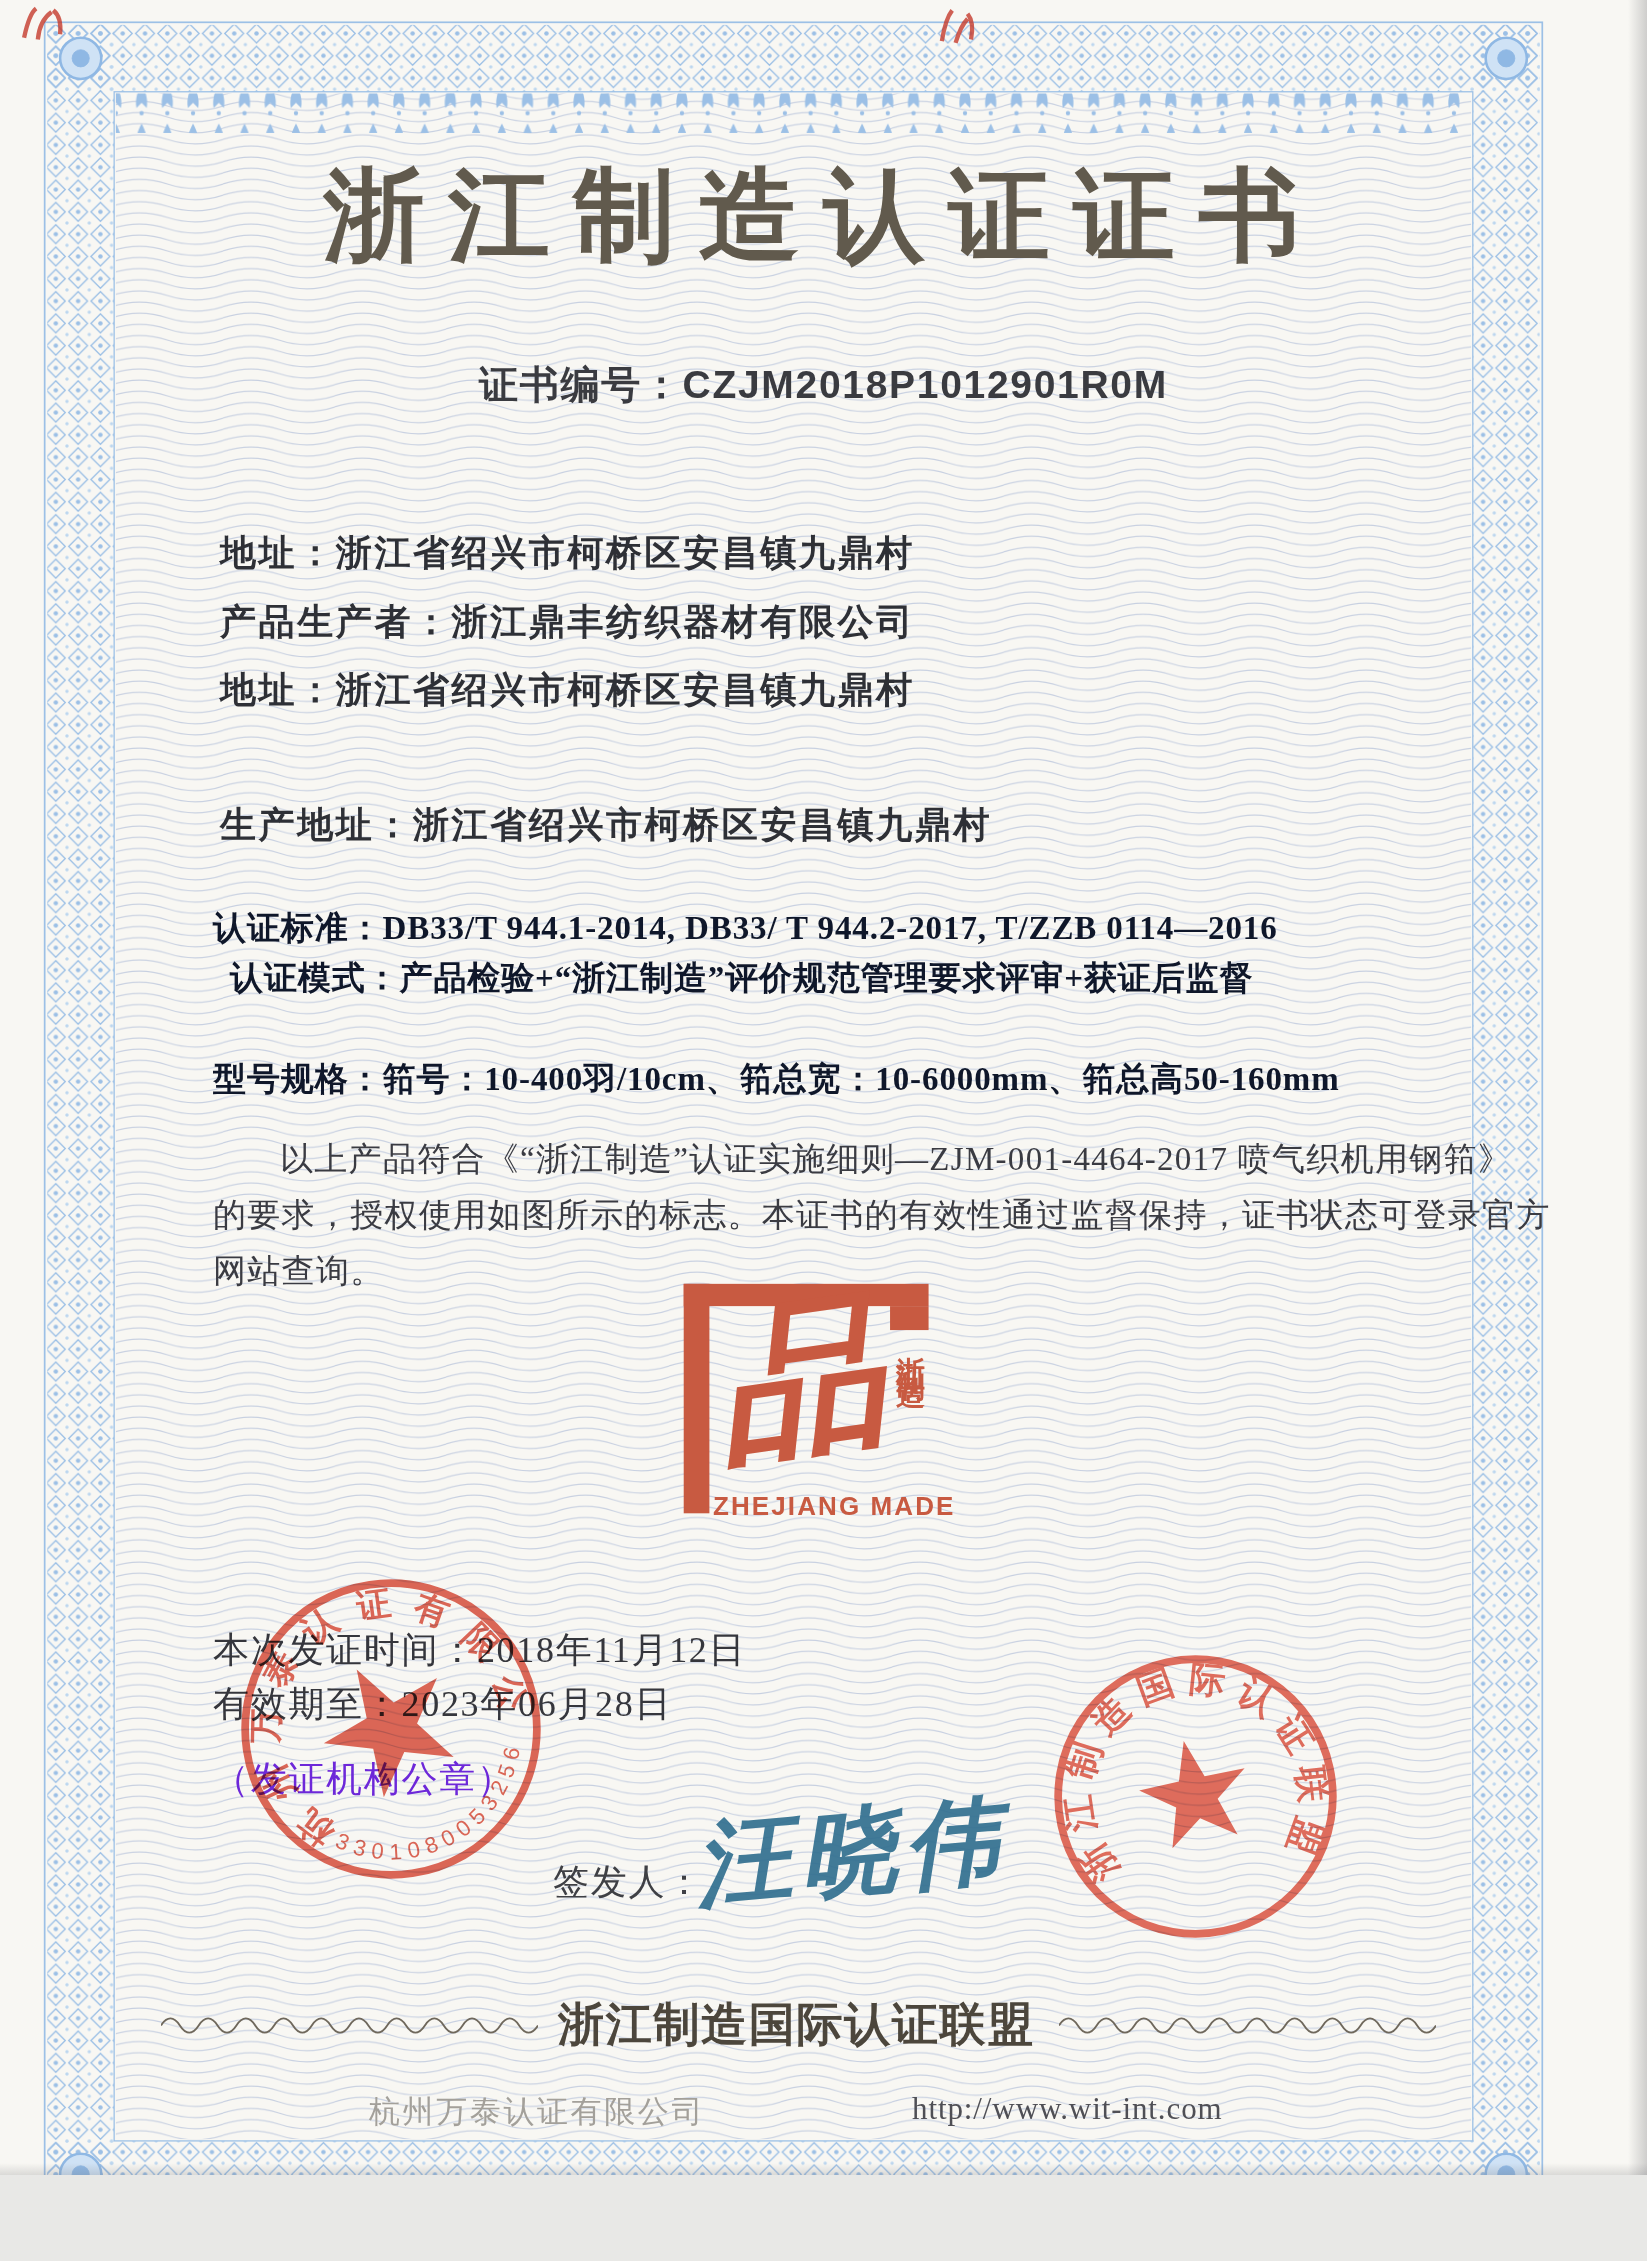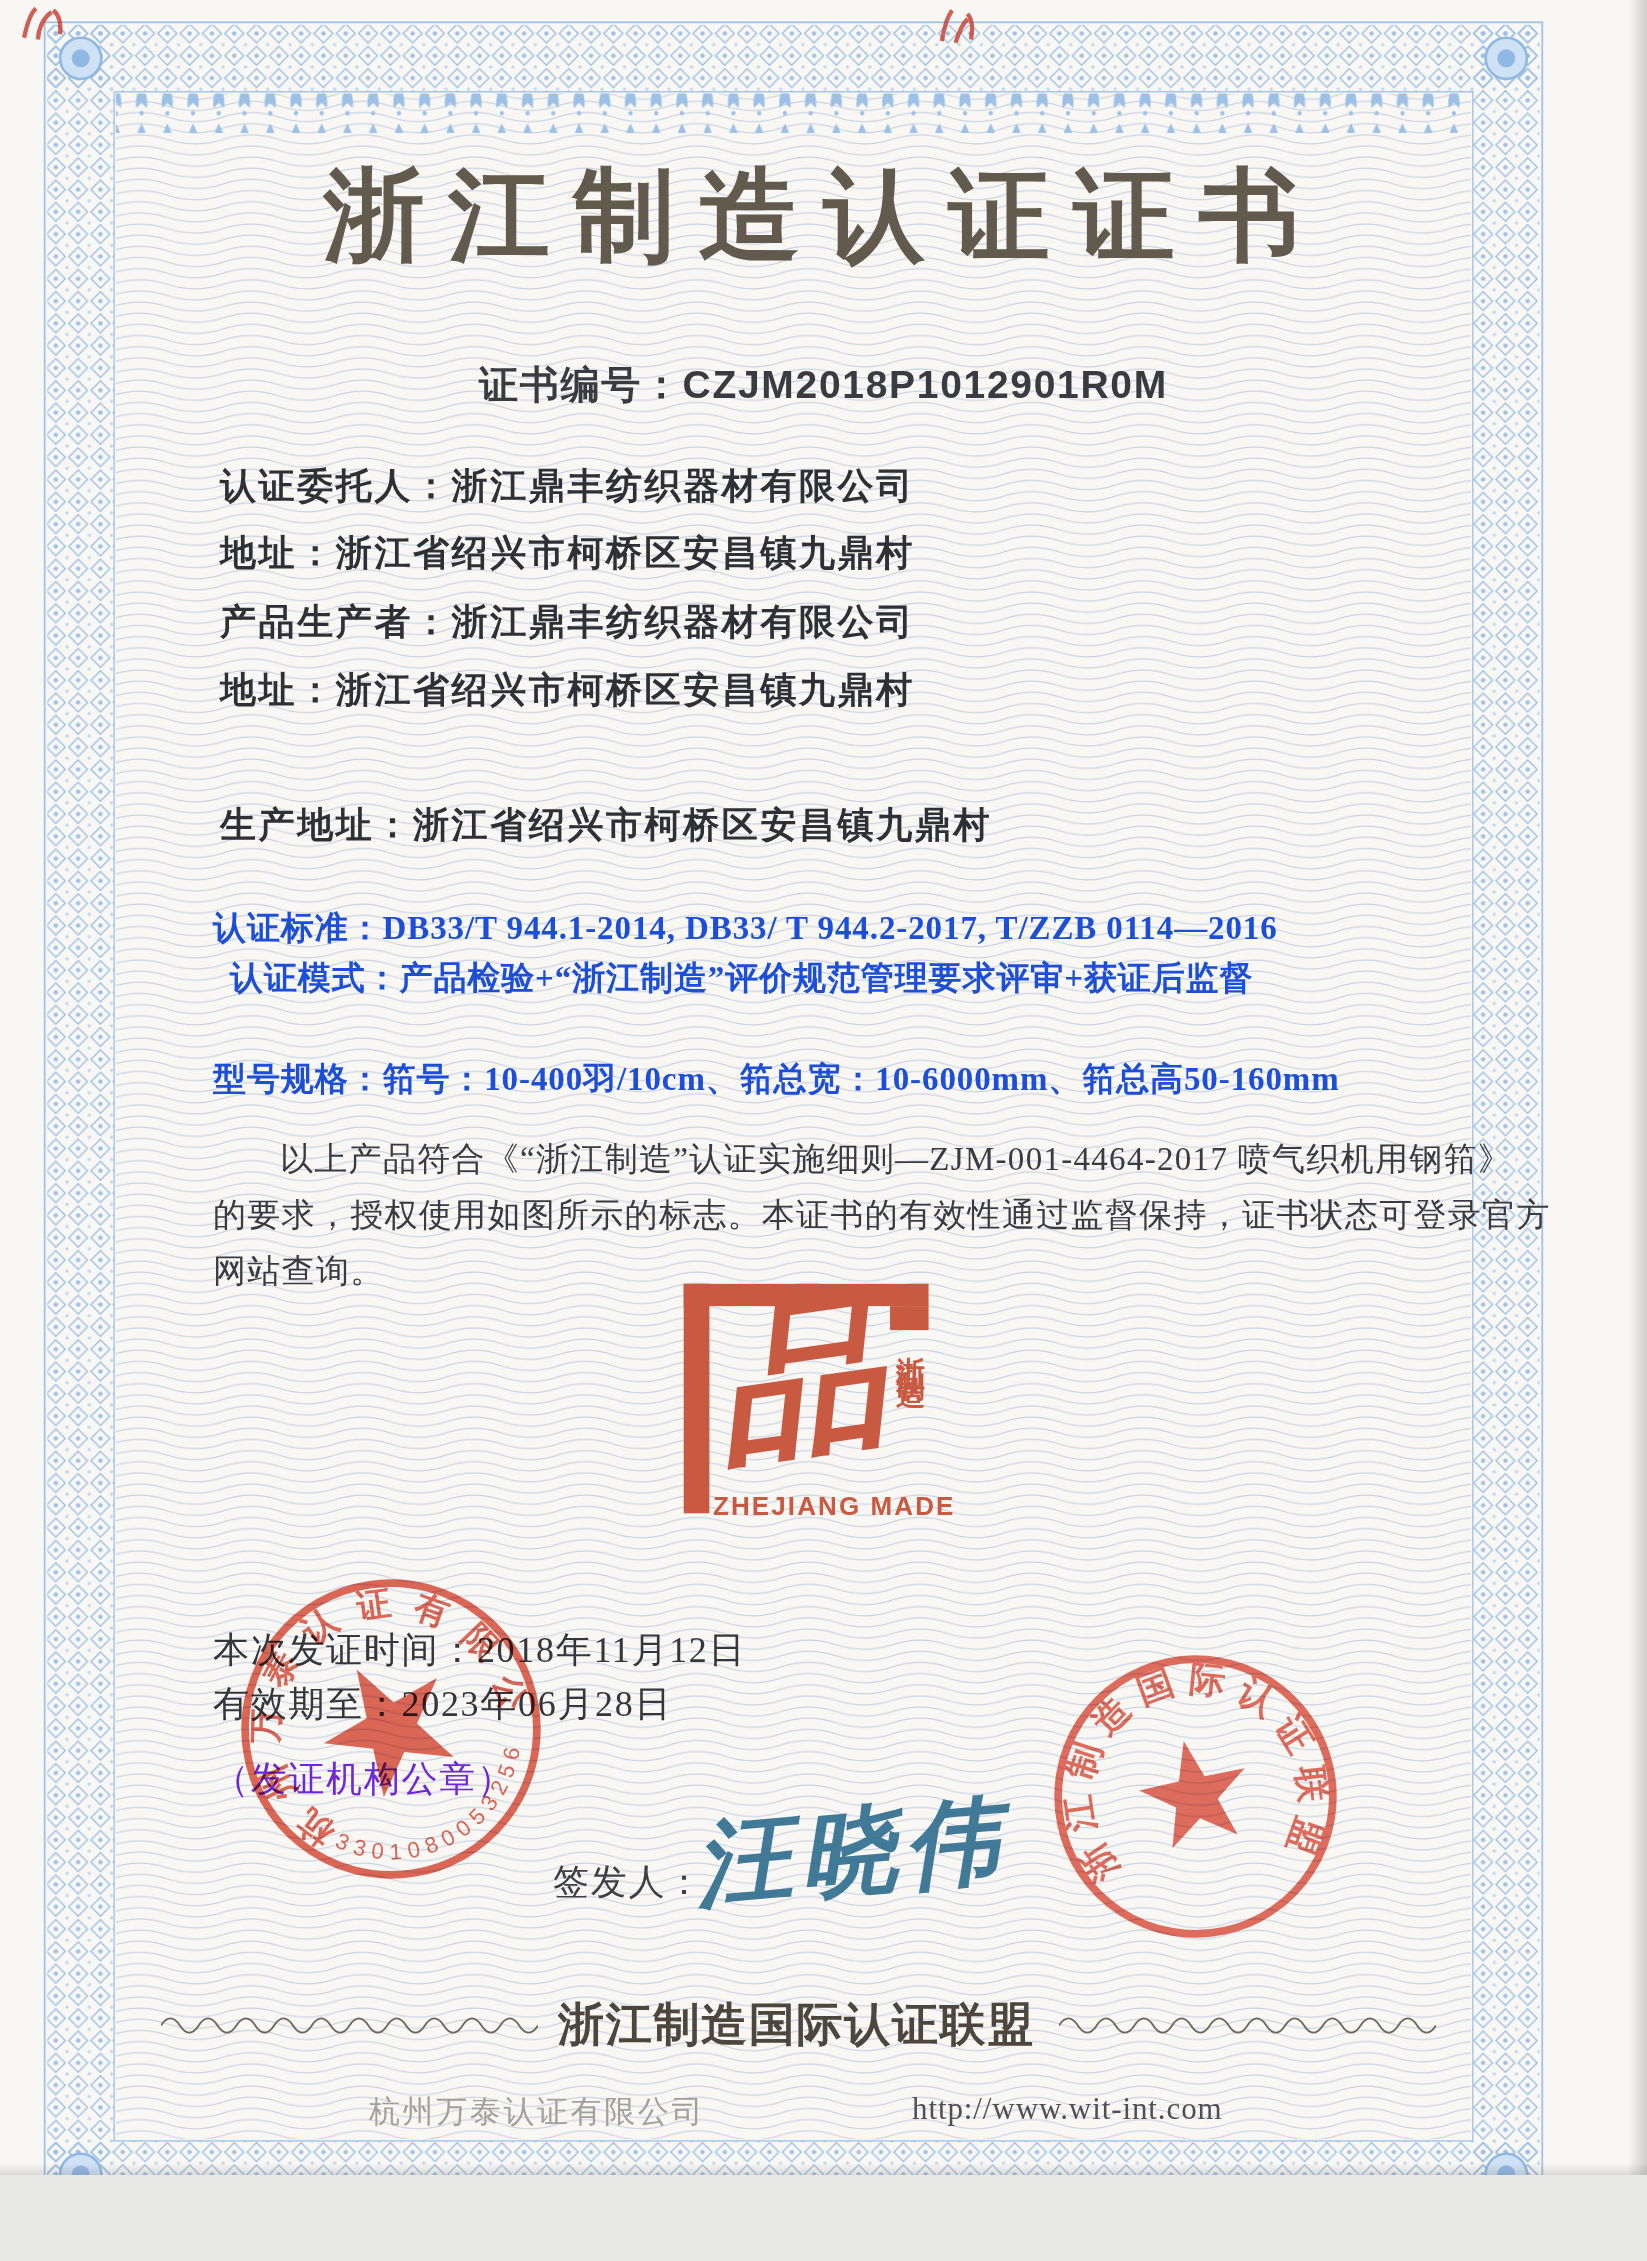--- a/index.html
+++ b/index.html
@@ -4,21 +4,21 @@
 <style>
   html,body{margin:0;padding:0;background:#e8e8e6;}
   .page{position:relative;width:1647px;height:2175px;background:#f8f7f3;overflow:hidden;
         font-family:"Liberation Serif",serif;}
   .abs{position:absolute;white-space:nowrap;}
   .title{width:100%;text-align:center;font:700 101px "DejaVu Serif",serif;color:#615a4d;
          letter-spacing:24px;}
   .certno{width:100%;text-align:center;font:700 39px "Liberation Sans",sans-serif;
           color:#3a3b40;letter-spacing:1.7px;margin-top:11px;}
   .info{font:700 36px "Liberation Sans",sans-serif;color:#2e3036;letter-spacing:2.6px;}
-  .detail{font:600 33px "Liberation Serif",serif;color:#1d4ed8;letter-spacing:0.9px;}
+  .detail{font:600 33px "Liberation Serif",serif;color:#0f172a;letter-spacing:0.9px;}
   .para{font:500 33px "Liberation Serif",serif;color:#3a3b42;letter-spacing:1.3px;}
   .date{font:500 36px "Liberation Serif",serif;color:#35363c;letter-spacing:1.7px;}
   .sealnote{font:500 36px "Liberation Serif",serif;color:#6d28d9;letter-spacing:1.7px;}
   .signlabel{font:500 36px "Liberation Serif",serif;color:#3f4045;letter-spacing:1.7px;}
   .signature{font:700 96px "DejaVu Serif",serif;font-style:italic;color:#2e6d8e;
              transform:rotate(-5deg);opacity:.9;letter-spacing:8.6px;}
   .banner{font:700 46px "Liberation Serif",serif;color:#4c463c;letter-spacing:1.7px;}
   .footer-issuer{font:500 31px "Liberation Serif",serif;color:#a3a09a;letter-spacing:2.6px;}
   .footer-site{font:500 31px "Liberation Serif",serif;color:#4f4f55;letter-spacing:0.9px;}
   .logo-mark{font:700 167px "DejaVu Serif",serif;font-style:italic;color:#c85a41;
@@ -86,22 +86,20 @@
       <path d="M1098,48 q4,-26 12,-36 M1114,50 q6,-20 14,-28 M1128,16 q8,10 4,30"></path>
     </g>
   </svg>
 
   <div class="abs title" style="top:149px;left:0">浙江制造认证证书</div>
 
   <div class="abs certno" style="top:347px;left:0">
     <span>证书编号：</span><span>CZJM2018P1012901R0M</span>
   </div>
 
-  <div class="abs info" style="top:462px;left:220px">
-    <span>认证委托人：</span><span>浙江鼎丰纺织器材有限公司</span></div>
   <div class="abs info" style="top:529px;left:220px">
     <span>地址：</span><span>浙江省绍兴市柯桥区安昌镇九鼎村</span></div>
   <div class="abs info" style="top:598px;left:220px">
     <span>产品生产者：</span><span>浙江鼎丰纺织器材有限公司</span></div>
   <div class="abs info" style="top:666px;left:220px">
     <span>地址：</span><span>浙江省绍兴市柯桥区安昌镇九鼎村</span></div>
   <div class="abs info" style="top:801px;left:220px">
     <span>生产地址：</span><span>浙江省绍兴市柯桥区安昌镇九鼎村</span></div>
 
   <div class="abs detail" style="top:906px;left:213px">

